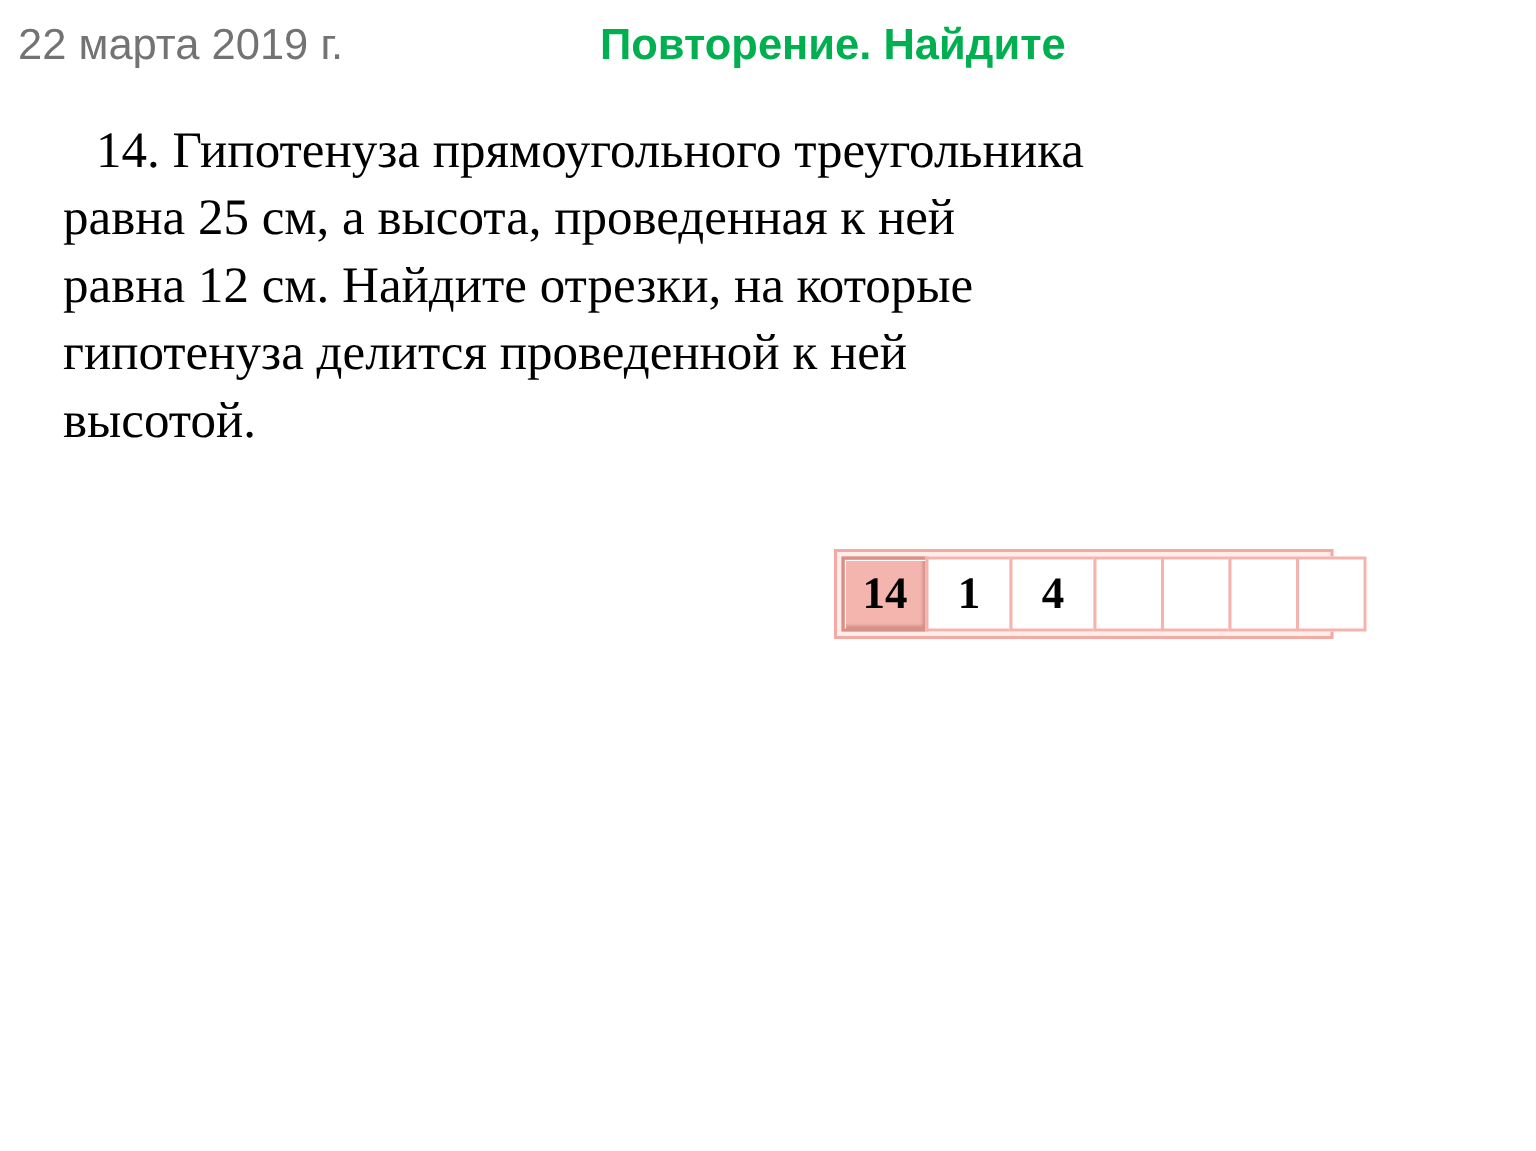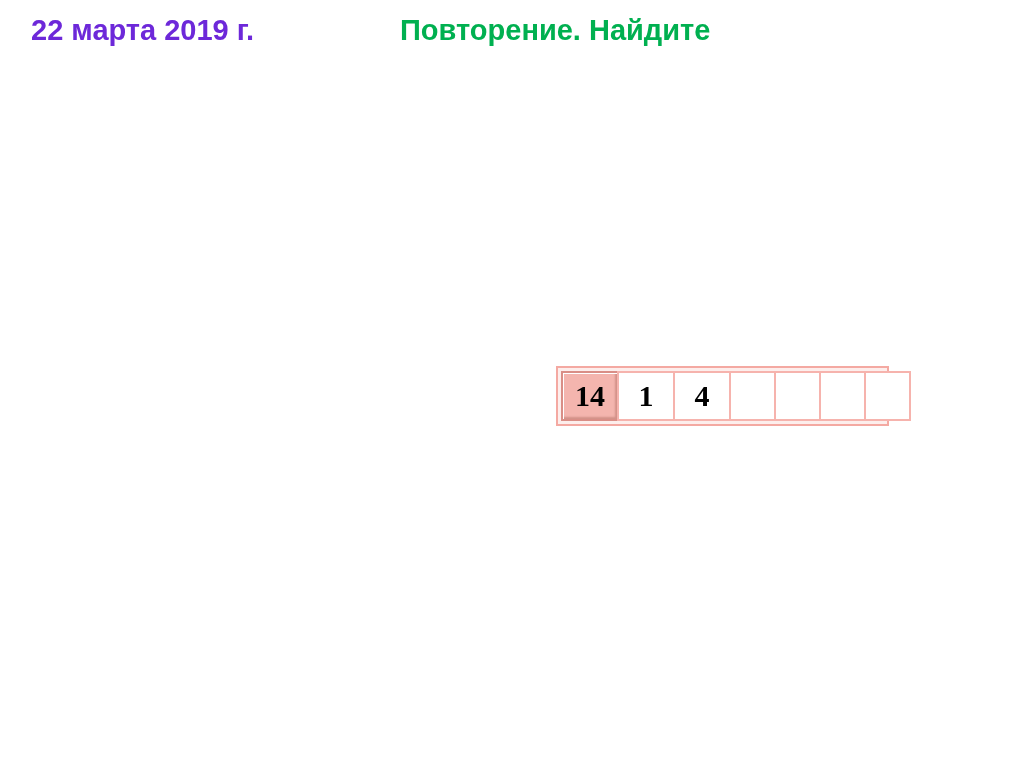--- a/index.html
+++ b/index.html
@@ -23,26 +23,26 @@
   
   .header {
     position: absolute;
     top: 14px;
     left: 0;
     width: 1024px;
     height: 42px;
   }
   .header-date {
     position: absolute;
-    left: 31px;
+    left: 12px;
     top: 0;
     font-family: "Liberation Sans", sans-serif;
     font-size: 29px;
-    font-weight: bold;
-    color: #6d28d9;
+    font-weight: normal;
+    color: #737373;
     letter-spacing: 0px;
     white-space: nowrap;
   }
   .header-title {
     position: absolute;
     left: 400px;
     top: 0;
     font-family: "Liberation Sans", sans-serif;
     font-size: 29px;
     font-weight: bold;
@@ -108,20 +108,27 @@
 </head>
 <body>
 
 <div class="slide">
 
   <div class="header">
     <div class="header-date">22 марта 2019 г.</div>
     <div class="header-title">Повторение. Найдите</div>
   </div>
 
+  <div class="problem">
+    <p>14. Гипотенуза прямоугольного треугольника</p>
+    <p style="text-indent:0">равна 25 см, а высота, проведенная к ней</p>
+    <p style="text-indent:0">равна 12 см. Найдите отрезки, на которые</p>
+    <p style="text-indent:0">гипотенуза делится проведенной к ней</p>
+    <p style="text-indent:0">высотой.</p>
+  </div>
 
   <div class="answer-strip">
     <div class="cell filled wide">14</div>
     <div class="cell wide">1</div>
     <div class="cell wide">4</div>
     <div class="cell blank"></div>
     <div class="cell blank"></div>
     <div class="cell blank"></div>
     <div class="cell blank"></div>
   </div>

